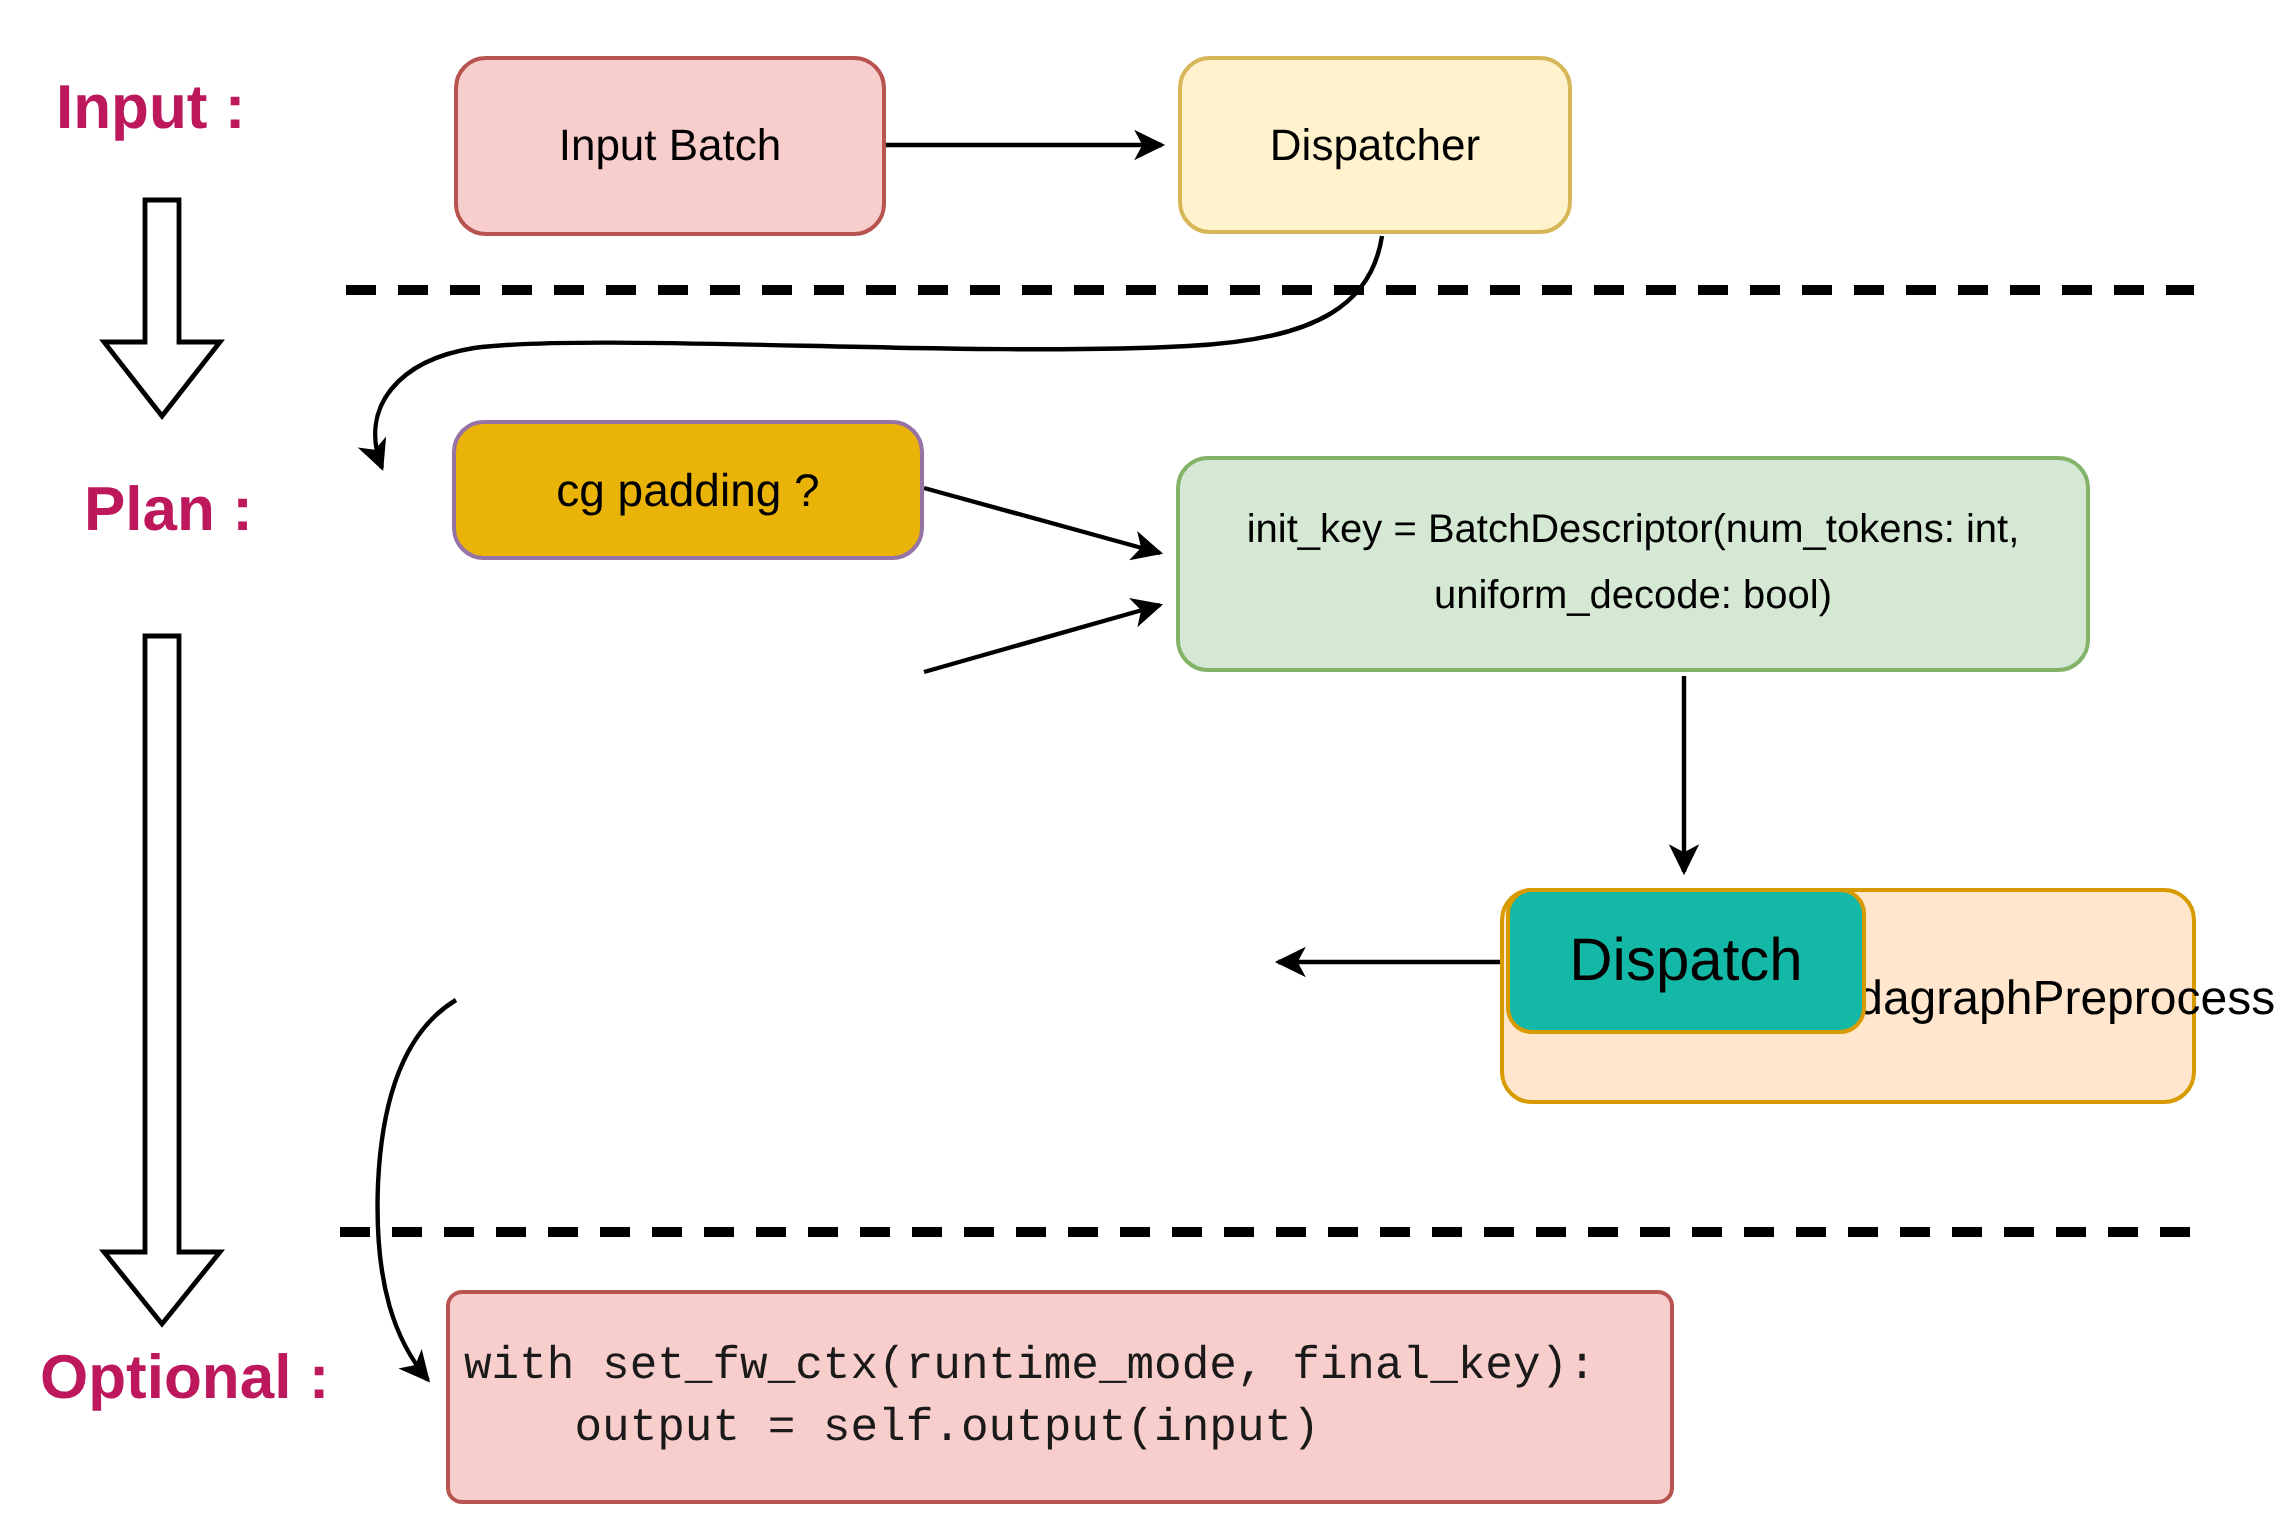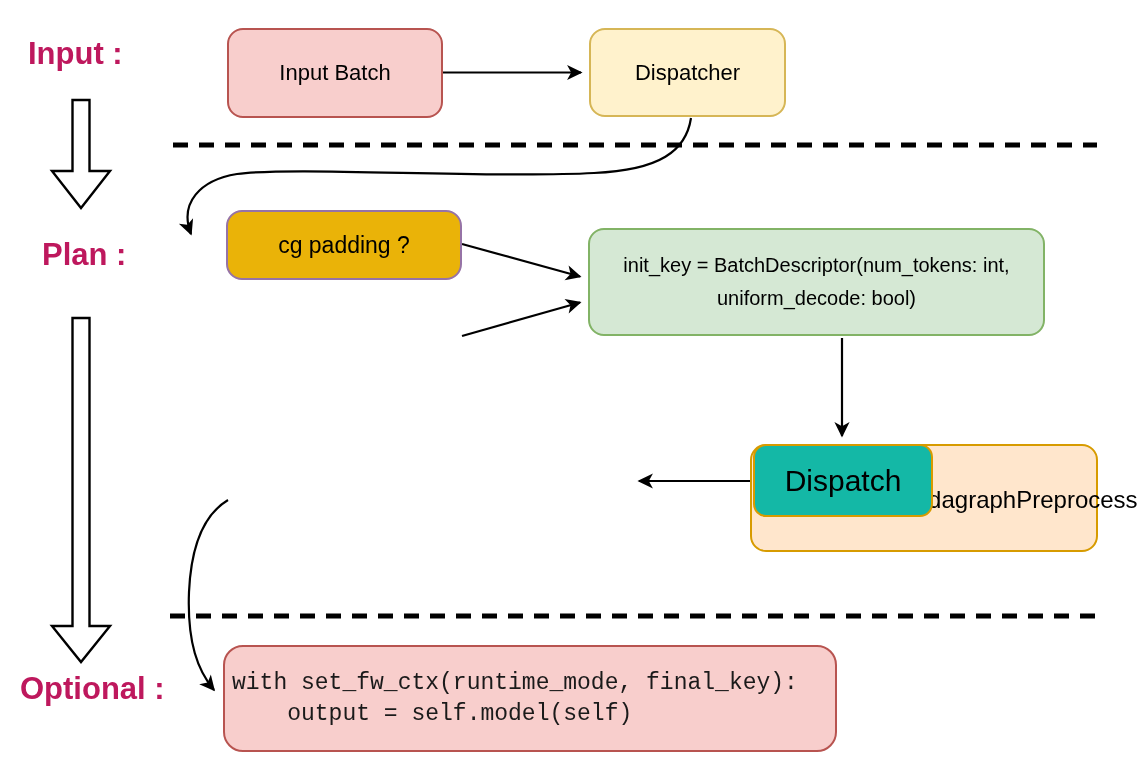--- a/index.html
+++ b/index.html
@@ -41,21 +41,21 @@
   #cudagraph-outer{left:750px;top:444px;width:348px;height:108px;background:#ffe6cc;border-color:#d79b00;}
   #dispatch-inner{left:753px;top:444px;width:180px;height:73px;background:#14b8a6;border-color:#d79b00;font-size:30px;border-radius:13px;}
   #cudagraph-label{
     position:absolute;left:183px;top:0;width:165px;height:108px;
     display:flex;align-items:center;justify-content:center;
     font-size:24px;line-height:34px;text-align:center;
   }
   #execute-box{
     left:223px;top:645px;width:614px;height:107px;
     background:#f8cecc;border-color:#b85450;
-    border-radius:20px;
+    border-radius:8px;
     align-items:flex-start;
     padding-left:7px;
     font-family:"Liberation Mono","DejaVu Sans Mono",monospace;
     font-size:23px;line-height:31px;
     color:#1a1a1a;
     text-align:left;
   }
   #label-input{left:28px;top:36px;}
   #label-plan{left:42px;top:237px;}
   #label-execute{left:20px;top:671px;}
@@ -118,16 +118,16 @@
       <span class="ln">Preprocess</span>
     </div>
   </div>
 
   <div class="box" id="dispatch-inner">
     <span class="ln">Dispatch</span>
   </div>
 
   <div class="box" id="execute-box">
     <span class="ln">with set_fw_ctx(runtime_mode, final_key):</span>
-    <span class="ln">    output = self.model(self)</span>
+    <span class="ln">    output = self.output(input)</span>
   </div>
 
 </div>
 
 </body></html>

